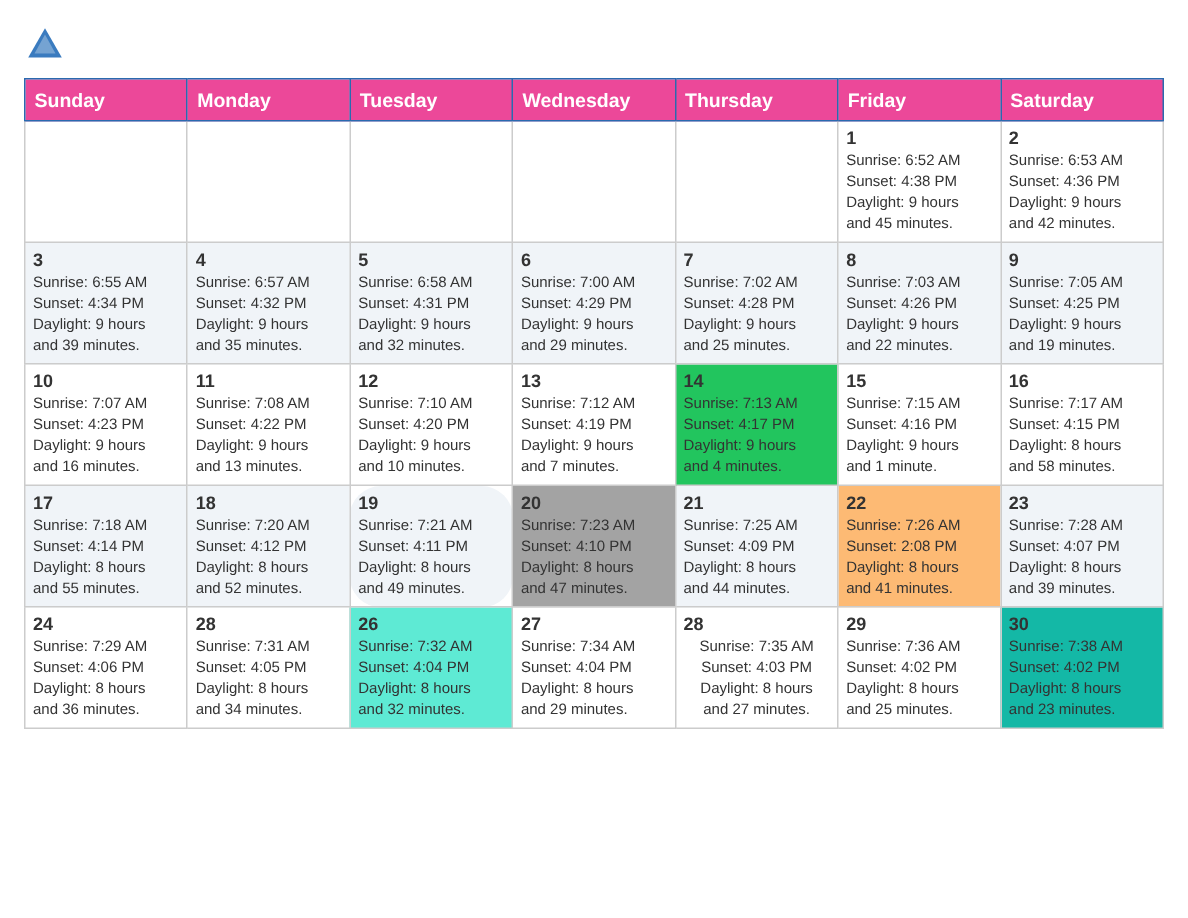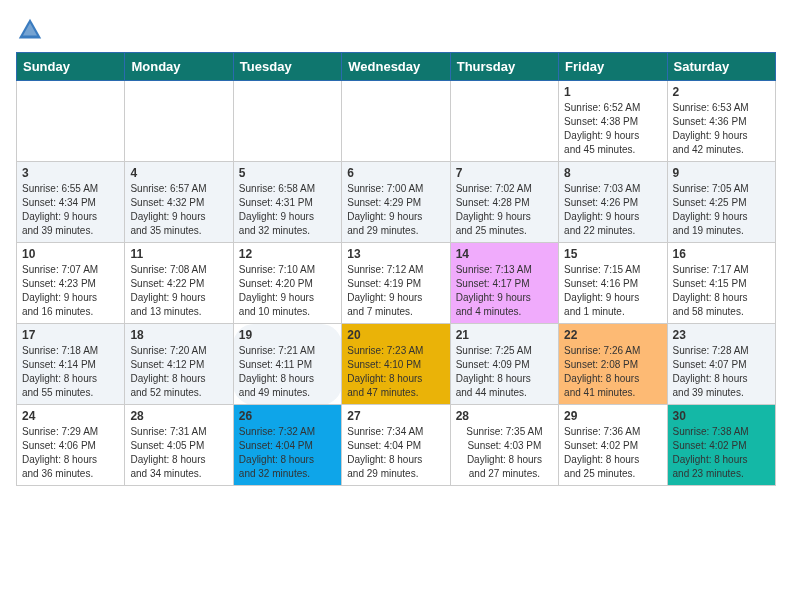--- a/index.html
+++ b/index.html
@@ -71,21 +71,21 @@
       background: #fff;
     }
     .calendar-table tr:nth-child(even) td {
       background: #f5f5f5;
     }
     .calendar-table tr:nth-child(odd) td {
       background: #fff;
     }
     
     .calendar-table thead tr th {
-      background-color: #0f766e;
+      background-color: #ec4899;
     }
     .day-number {
       font-weight: bold;
       font-size: 12px;
       margin-bottom: 2px;
     }
     .day-info {
       font-size: 10px;
       line-height: 1.4;
       color: #333;
@@ -221,21 +221,21 @@
 Daylight: 9 hours
 and 10 minutes.</div>
         </td>
         <td style="background: rgb(255, 255, 255);">
           <div class="day-number">13</div>
           <div class="day-info" style="white-space: pre-line;">Sunrise: 7:12 AM
 Sunset: 4:19 PM
 Daylight: 9 hours
 and 7 minutes.</div>
         </td>
-        <td style="background: #f0abfc;">
+        <td style="background: #22c55e;">
           <div class="day-number">14</div>
           <div class="day-info" style="white-space: pre-line;">Sunrise: 7:13 AM
 Sunset: 4:17 PM
 Daylight: 9 hours
 and 4 minutes.</div>
         </td>
         <td style="background: rgb(255, 255, 255);">
           <div class="day-number">15</div>
           <div class="day-info" style="white-space: pre-line;">Sunrise: 7:15 AM
 Sunset: 4:16 PM
@@ -265,21 +265,21 @@
 Daylight: 8 hours
 and 52 minutes.</div>
         </td>
         <td style="background: rgb(240, 244, 248); border-radius: 21px;">
           <div class="day-number">19</div>
           <div class="day-info" style="white-space: pre-line;">Sunrise: 7:21 AM
 Sunset: 4:11 PM
 Daylight: 8 hours
 and 49 minutes.</div>
         </td>
-        <td style="background: #eab308;">
+        <td style="background: #a3a3a3;">
           <div class="day-number">20</div>
           <div class="day-info" style="white-space: pre-line;">Sunrise: 7:23 AM
 Sunset: 4:10 PM
 Daylight: 8 hours
 and 47 minutes.</div>
         </td>
         <td style="background: rgb(240, 244, 248);">
           <div class="day-number">21</div>
           <div class="day-info" style="white-space: pre-line;">Sunrise: 7:25 AM
 Sunset: 4:09 PM
@@ -309,21 +309,21 @@
 Daylight: 8 hours
 and 36 minutes.</div>
         </td>
         <td style="background: rgb(255, 255, 255);">
           <div class="day-number">28</div>
           <div class="day-info" style="white-space: pre-line;">Sunrise: 7:31 AM
 Sunset: 4:05 PM
 Daylight: 8 hours
 and 34 minutes.</div>
         </td>
-        <td style="background: #0ea5e9;">
+        <td style="background: #5eead4;">
           <div class="day-number">26</div>
           <div class="day-info" style="white-space: pre-line;">Sunrise: 7:32 AM
 Sunset: 4:04 PM
 Daylight: 8 hours
 and 32 minutes.</div>
         </td>
         <td style="background: rgb(255, 255, 255);">
           <div class="day-number">27</div>
           <div class="day-info" style="white-space: pre-line;">Sunrise: 7:34 AM
 Sunset: 4:04 PM

